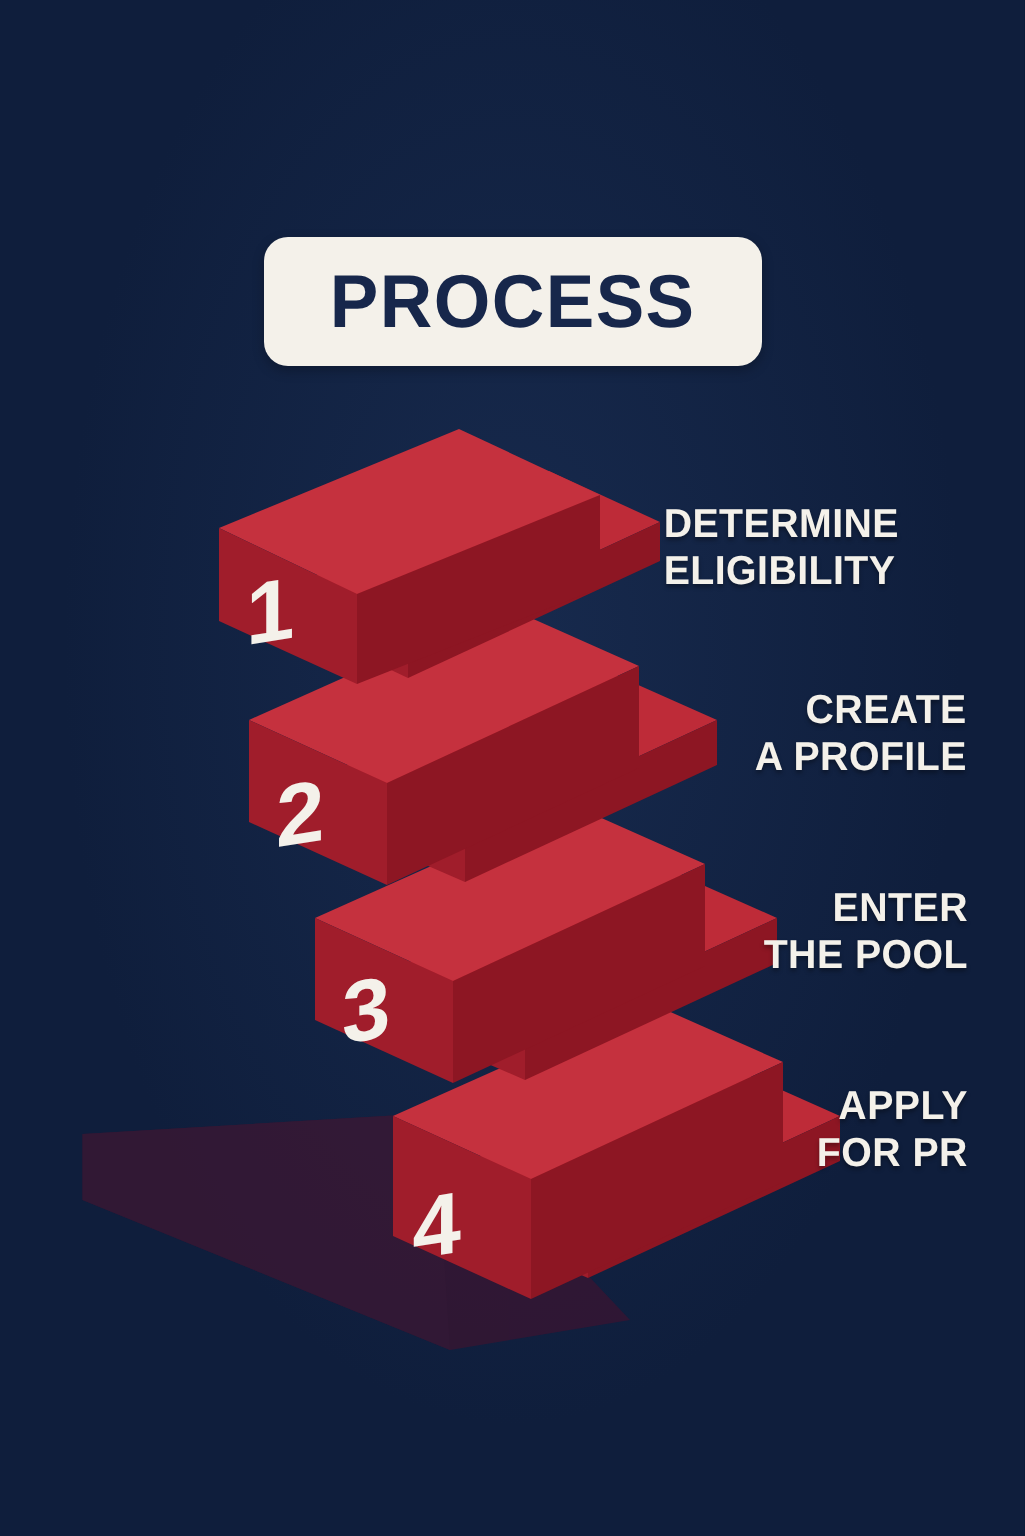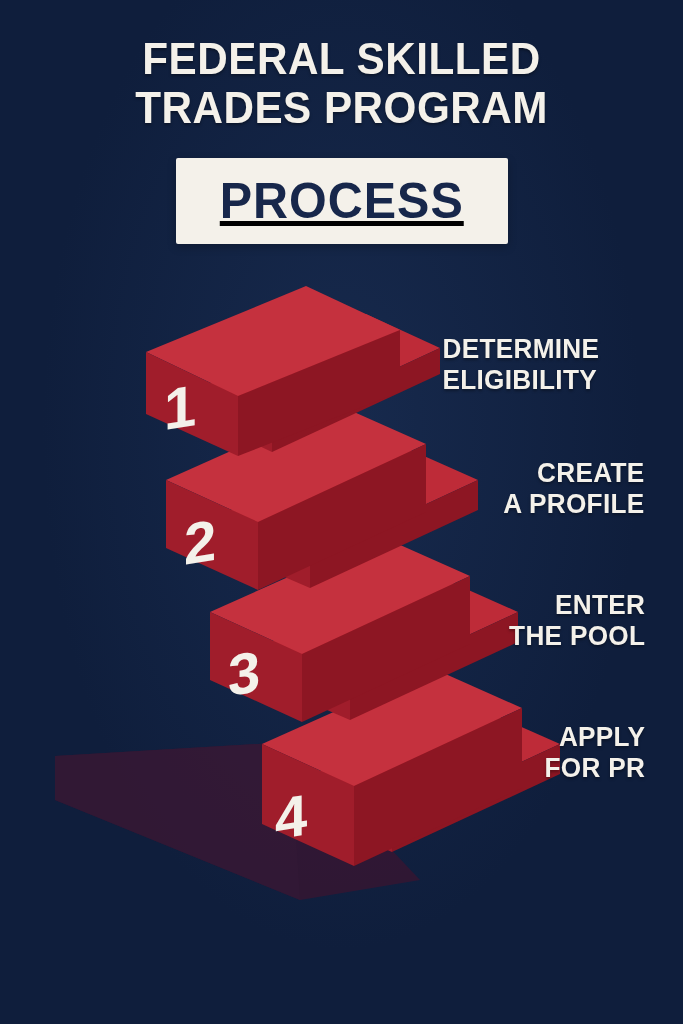--- a/index.html
+++ b/index.html
@@ -47,27 +47,26 @@
   }
 
   .pill {
     position: absolute;
     top: 158px;
     left: 50%;
     transform: translateX(-50%);
     width: 332px;
     height: 86px;
     background: #f4f1ea;
-    border-radius: 2px;
+    border-radius: 16px;
     display: flex;
     align-items: center;
     justify-content: center;
     z-index: 6;
     box-shadow: 0 3px 8px rgba(0,0,0,0.25);
-    text-decoration: underline;
   }
   .pill-text {
     color: #17274b;
     font-size: 50px;
     font-weight: 700;
     letter-spacing: 1px;
     text-transform: uppercase;
     transform: scaleX(0.97);
   }
 
@@ -108,24 +107,20 @@
   .cap-1 { top: 334px; left: 440px; text-align: left; }
   .cap-2 { top: 458px; right: 36px; text-align: right; }
   .cap-3 { top: 590px; right: 36px; text-align: right; }
   .cap-4 { top: 722px; right: 36px; text-align: right; }
 </style>
 </head>
 <body>
 
 <div id="poster">
 
-  <div class="title-block">
-    <span class="title-line">FEDERAL SKILLED</span>
-    <span class="title-line">TRADES PROGRAM</span>
-  </div>
 
   <div class="pill">
     <span class="pill-text">PROCESS</span>
   </div>
 
   <div class="stage">
     <svg width="683" height="1024" viewBox="0 0 683 1024" xmlns="http://www.w3.org/2000/svg" aria-hidden="true">
 
       <g opacity="0.72">
         <polygon points="55,756 290,742 420,880 300,900 55,800" fill="#3c1430"></polygon>

